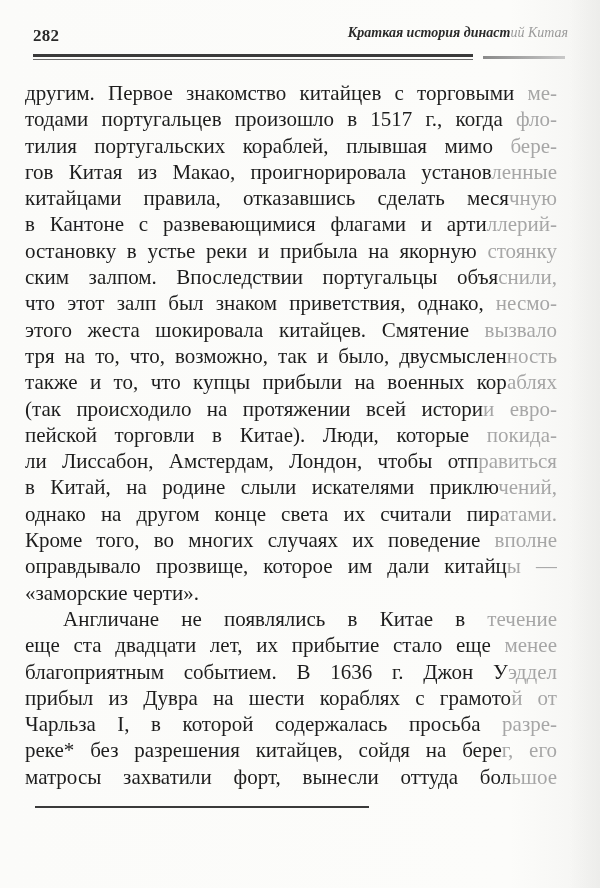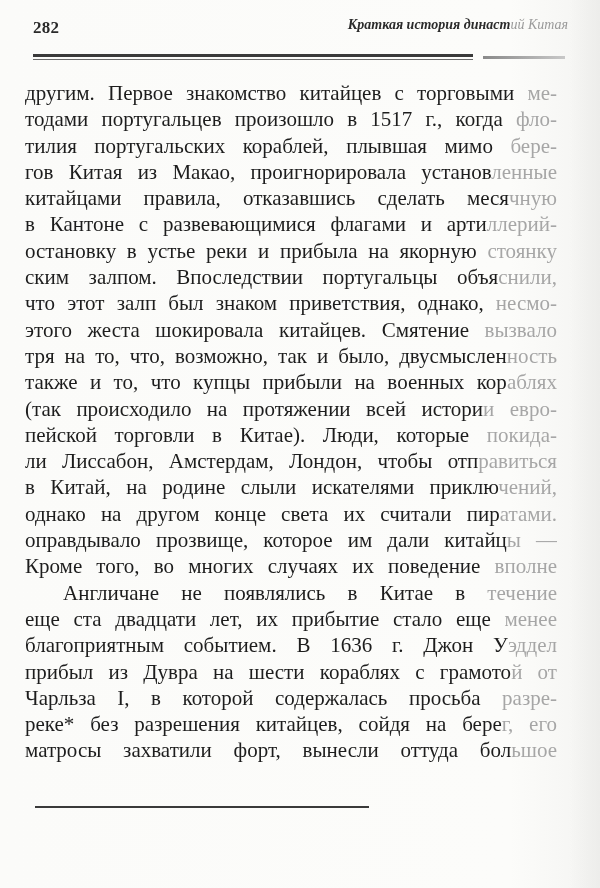--- a/index.html
+++ b/index.html
@@ -17,21 +17,21 @@
     }
     .page {
       position: absolute;
       left: 0; top: 0;
       width: 600px; height: 888px;
       background: linear-gradient(to right, #fbfbf9 0%, #fcfcfa 85%, #f4f4f2 100%);
     }
     .header {
       position: absolute;
       left: 33px;
-      top: 16px;
+      top: 24px;
       width: 535px;
       height: 24px;
     }
     .page-number {
       position: absolute;
       left: 0;
       top: 2px;
       font-family: "Liberation Serif", serif;
       font-size: 17px;
       font-weight: bold;
@@ -151,22 +151,23 @@
       <div class="line"><span>ским залпом. Впоследствии португальцы объя</span><span class="faint">снили,</span></div>
       <div class="line"><span>что этот залп был знаком приветствия, однако,</span><span class="faint"> несмо-</span></div>
       <div class="line"><span>этого жеста шокировала китайцев. Смятение</span><span class="faint"> вызвало</span></div>
       <div class="line"><span>тря на то, что, возможно, так и было, двусмыслен</span><span class="faint">ность</span></div>
       <div class="line"><span>также и то, что купцы прибыли на военных кор</span><span class="faint">аблях</span></div>
       <div class="line"><span>(так происходило на протяжении всей истори</span><span class="faint">и евро-</span></div>
       <div class="line"><span>пейской торговли в Китае). Люди, которые</span><span class="faint"> покида-</span></div>
       <div class="line"><span>ли Лиссабон, Амстердам, Лондон, чтобы отп</span><span class="faint">равиться</span></div>
       <div class="line"><span>в Китай, на родине слыли искателями приклю</span><span class="faint">чений,</span></div>
       <div class="line"><span>однако на другом конце света их считали пир</span><span class="faint">атами.</span></div>
+      <div class="line"><span>Кроме того, во многих случаях их поведение</span><span class="faint"> вполне</span></div>
       <div class="line"><span>оправдывало прозвище, которое им дали китайц</span><span class="faint">ы —</span></div>
-      <div class="line"><span>Кроме того, во многих случаях их поведение</span><span class="faint"> вполне</span></div>
+      <div class="line last"><span>«заморские черти».</span></div>
       <div class="line indent"><span>Англичане не появлялись в Китае в</span><span class="faint"> течение</span></div>
       <div class="line"><span>еще ста двадцати лет, их прибытие стало еще</span><span class="faint"> менее</span></div>
       <div class="line"><span>благоприятным событием. В 1636 г. Джон У</span><span class="faint">эддел</span></div>
       <div class="line"><span>прибыл из Дувра на шести кораблях с грамото</span><span class="faint">й от</span></div>
       <div class="line"><span>Чарльза I, в которой содержалась просьба</span><span class="faint"> разре-</span></div>
       <div class="line"><span>реке* без разрешения китайцев, сойдя на бере</span><span class="faint">г, его</span></div>
       <div class="line"><span>матросы захватили форт, вынесли оттуда бол</span><span class="faint">ьшое</span></div>
     </div>
 
   <div class="footnote-rule"></div>

